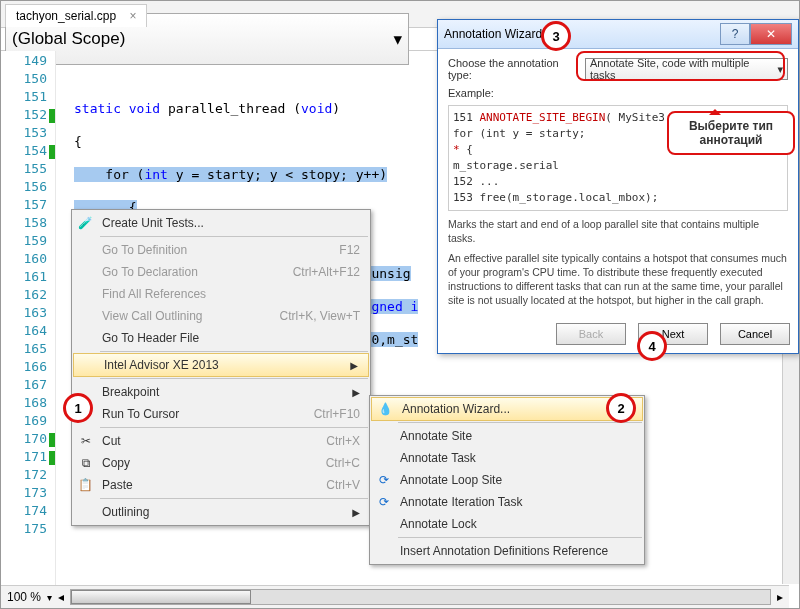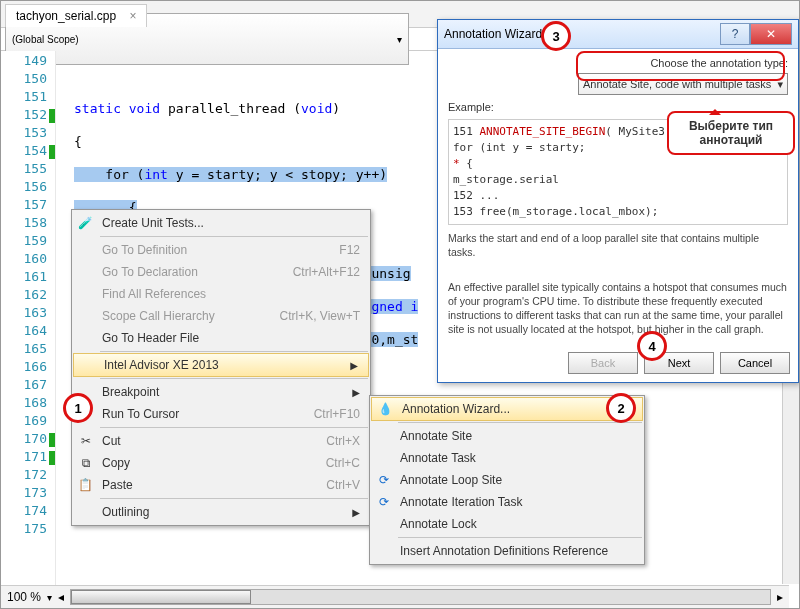--- a/index.html
+++ b/index.html
@@ -11,21 +11,21 @@
     height: 609px;
     position: relative;
     overflow: hidden;
     border: 1px solid #999;
     box-sizing: border-box;
   }
   .tab-bar { height: 26px; background: #f3f3f3; border-bottom: 1px solid #ccc; display:flex; align-items:flex-end; padding-left:4px;}
   .tab { background:#fff; border:1px solid #ccc; border-bottom:none; padding:4px 10px; font-size:12px; position:relative;}
   .tab .x { margin-left:10px; color:#888;}
   .scope-bar { height:22px; border-bottom:1px solid #ccc; display:flex; align-items:center; padding:0 4px;}
-  .scope-dd { flex:0 0 390px; height:18px; border:1px solid #aaa; background:linear-gradient(#fff,#eee); padding:16px 6px; font-size:10px; display:flex; justify-content:space-between; align-items:center;}
+  .scope-dd { flex:0 0 390px; height:18px; border:1px solid #aaa; background:linear-gradient(#fff,#eee); padding:16px 6px; font-size:17px; display:flex; justify-content:space-between; align-items:center;}
   .code-area { position:relative; height:540px; display:flex; }
   .gutter { width:54px; background:#fff; text-align:right; padding-top:2px; color:#2b91af; font-family:Consolas,monospace; font-size:13px; border-right:1px solid #e8e8e8;}
   .gutter div { height:18px; padding-right:8px; position:relative;}
   .mark-g { position:absolute; right:0; top:2px; width:6px; height:14px; background:#1fa81f;}
   .code { padding-top:2px; font-family:Consolas,monospace; font-size:13px; padding-left:18px; white-space:pre;}
   .code div { height:18px;}
   .kw { color:#0000ff;}
   .sel { background:#a6caf0;}
   .zoom-bar { position:absolute; bottom:0; left:0; right:10px; height:22px; border-top:1px solid #ccc; background:#f3f3f3; display:flex; align-items:center; padding:0 6px; gap:6px;}
   .zoom-bar .trough { flex:1; height:14px; border:1px solid #aaa; background:#e0e0e0; position:relative;}
@@ -51,21 +51,21 @@
   .wizard { position:absolute; left:436px; top:18px; width:360px; border:1px solid #2d6bbd; background:#fff; box-shadow:2px 2px 6px rgba(0,0,0,.3);}
   .wizard .titlebar { height:28px; background:linear-gradient(#eaf3ff,#cfe3fb); display:flex; align-items:center; padding:0 6px; border-bottom:1px solid #9bb8de; font-size:12px;}
   .wizard .titlebar .btns { margin-left:auto; display:flex; gap:0;}
   .wizard .tb { width:28px; height:20px; border:1px solid #7a99c2; background:linear-gradient(#e9f2fd,#c9ddf5); display:flex; align-items:center; justify-content:center; font-size:12px; color:#2b4f7a;}
   .wizard .tb.close { background:linear-gradient(#f08080,#d43a3a); color:#fff; width:40px;}
   .wizard .body { padding:8px 10px; font-size:11px; color:#333;}
   .wizard select, .wizard .fake-dd { width:200px; height:20px; border:1px solid #888; font-size:11px; padding:0 4px; background:linear-gradient(#fff,#eee); display:inline-flex; align-items:center; justify-content:space-between;}
   .wizard .ex { background:#fff; border:1px solid #ccc; padding:4px; font-family:Consolas,monospace; font-size:11px; margin:6px 0; line-height:16px;}
   .wizard .ex .r { color:#c00000;}
   .wizard .desc { font-size:10.5px; color:#444; line-height:14px;}
-  .wizard .footer { display:flex; justify-content:flex-end; gap:6px; padding:8px;}
+  .wizard .footer { display:flex; justify-content:flex-end; gap:12px; padding:8px;}
   .wizard .footer button { width:70px; height:22px; border:1px solid #888; background:linear-gradient(#fdfdfd,#e2e2e2); font-size:11px;}
   .wizard .footer button:disabled { color:#aaa;}
 
   
   .red-ring { position:absolute; width:24px; height:24px; border:3px solid #d11; border-radius:50%; background:#fff; display:flex; align-items:center; justify-content:center; font-weight:bold; font-size:13px; color:#000; z-index:50;}
   .red-box { position:absolute; border:2px solid #d11; border-radius:8px; z-index:49;}
   .callout { position:absolute; background:#fff; border:2px solid #d11; border-radius:8px; padding:6px 10px; font-size:12px; color:#333; text-align:center; z-index:50;font-weight:bold;}
   .callout::before { content:""; position:absolute; top:-10px; left:40px; border:6px solid transparent; border-bottom-color:#d11;}
 
   .vscroll { position:absolute; right:0; top:50px; bottom:24px; width:16px; background:#efefef; border-left:1px solid #ccc;}
@@ -147,21 +147,21 @@
       <span class="sc">F12</span>
     </div>
   <div class="row dis">
       <span>Go To Declaration</span>
       <span class="sc">Ctrl+Alt+F12</span>
     </div>
   <div class="row dis">
       <span>Find All References</span>
     </div>
   <div class="row dis">
-      <span>Scope Call Hierarchy</span>
+      <span>View Call Outlining</span>
       <span class="sc">Ctrl+K, View+T</span>
     </div>
   <div class="row">
       <span>Go To Header File</span>
     </div>
   <div class="sep"></div>
   <div class="row hi">
       <span>Intel Advisor XE 2013</span>
       <span class="arrow">▶</span>
     </div>
@@ -229,40 +229,40 @@
 
 <div class="wizard">
   <div class="titlebar">
     <span>Annotation Wizard</span>
     <div class="btns">
       <div class="tb">?</div>
       <div class="tb close">✕</div>
     </div>
   </div>
   <div class="body">
-    <div style="display:flex; align-items:flex-end; gap:4px; margin-bottom:6px;flex-direction:column;">
+    <div style="display:flex; align-items:center; gap:4px; margin-bottom:6px;">
       <span>Choose the annotation type:</span>
       <div class="fake-dd">
         <span>Annotate Site, code with multiple tasks</span>
           <span>▾</span>
       </div>
     </div>
     <div>Example:</div>
     <div class="ex">
       <div><span>151 </span><span class="r">ANNOTATE_SITE_BEGIN</span>( MySite3 );</div>
       <div>         for (int y = starty;</div>
       <div><span class="r">*</span>        {</div>
       <div>            m_storage.serial</div>
       <div>152          ...</div>
       <div></div>
       <div>153          free(m_storage.local_mbox);</div>
       <div></div>
     </div>
     <div class="desc">Marks the start and end of a loop parallel site that contains multiple tasks.</div>
-    <div class="desc" style="margin-top:21px">An effective parallel site typically contains a hotspot that consumes much of your program's CPU time. To distribute these frequently executed instructions to different tasks that can run at the same time, your parallel site is not usually located at the hotspot, but higher in the call graph.</div>
+    <div class="desc" style="margin-top:6px">An effective parallel site typically contains a hotspot that consumes much of your program's CPU time. To distribute these frequently executed instructions to different tasks that can run at the same time, your parallel site is not usually located at the hotspot, but higher in the call graph.</div>
   </div>
   <div class="footer">
     <button disabled="">Back</button>
     <button>Next</button>
     <button>Cancel</button>
   </div>
 </div>
 
 <div class="red-ring" style="left:62px; top:392px;">1</div>
 <div class="red-ring" style="left:605px; top:392px;">2</div>

